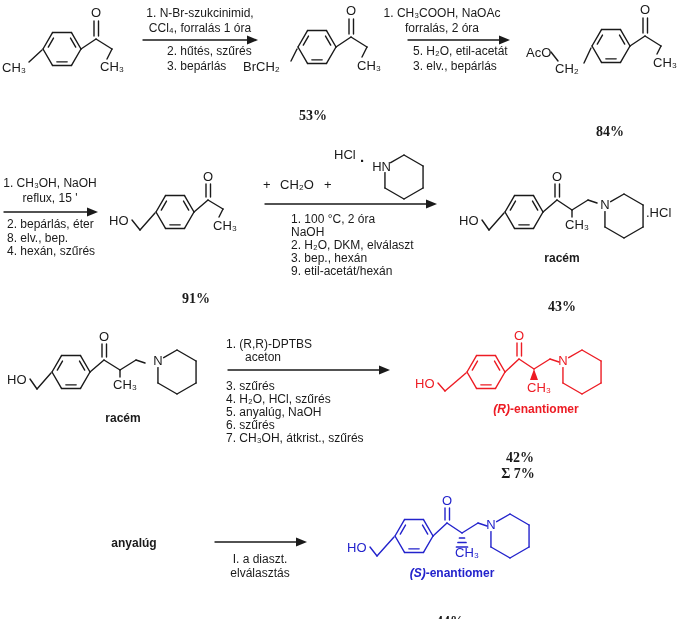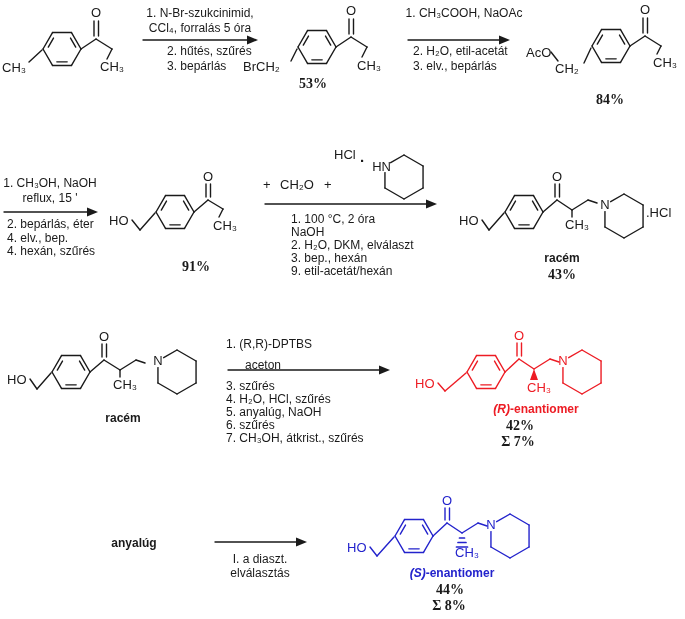--- a/index.html
+++ b/index.html
@@ -12,21 +12,21 @@
   svg text{font-family:"Liberation Sans","DejaVu Sans",sans-serif;font-size:13px;fill:currentColor;stroke:none;}
   svg text.dot{font-size:15px;font-weight:bold;}
   g.mol{color:#1a1a1a;}
   g.red{color:#ed1c24;}
   g.blue{color:#2323cc;}
   .txt{position:absolute;white-space:nowrap;}
   .cond{font-size:12px;line-height:15px;}
   .condc{text-align:center;transform:translateX(-50%);}
   .lbl{font-weight:bold;font-size:12px;transform:translateX(-50%);text-align:center;}
   .yield{font-family:"Liberation Serif","DejaVu Serif",serif;font-weight:bold;font-size:14px;
-         transform:translateX(-50%);text-align:center;}
+         transform:translateX(-50%);text-align:center;margin-top:32px;}
   .red-t{color:#ed1c24;}
   .blue-t{color:#2323cc;}
   .it{font-style:italic;}
 </style>
 </head>
 <body>
 
 <div class="scheme">
 
 <svg width="685" height="619" viewBox="0 0 685 619">
@@ -312,46 +312,47 @@
           <line x1="529.0525588832577" y1="547" x2="510" y2="558"></line>
           <line x1="510" y1="558" x2="490.94744111674237" y2="547"></line>
           <line x1="490.94744111674237" y1="547" x2="490.94744111674237" y2="531.6"></line>
           <line x1="496.6632087817197" y1="521.7" x2="510" y2="514"></line>
         </g>
   </g>
 </svg>
 
 <div class="txt cond condc" style="left:200px;top:6px;">
   <div>1. N-Br-szukcinimid,</div>
-  <div>CCl₄, forralás 5 óra</div>
+  <div>CCl₄, forralás 1 óra</div>
 </div>
 <div class="txt cond" style="left:167px;top:44px;">
   <div>2. hűtés, szűrés</div>
   <div>3. bepárlás</div>
 </div>
 
 <div class="txt yield" style="left:313px;top:76px;">53%</div>
 
-<div class="txt cond condc" style="left:464px;top:6px;">
+<div class="txt cond condc" style="left:442px;top:6px;">
   <div>1. CH₃COOH, NaOAc</div>
+  <div>forralás, 2 óra</div>
 </div>
 <div class="txt cond" style="left:413px;top:44px;">
-  <div>2. H₂O, etil-acetát</div>
+  <div>5. H₂O, etil-acetát</div>
   <div>3. elv., bepárlás</div>
 </div>
 
 <div class="txt yield" style="left:610px;top:92px;">84%</div>
 
 <div class="txt cond condc" style="left:50px;top:176px;">
   <div>1. CH₃OH, NaOH</div>
   <div>reflux, 15 '</div>
 </div>
 <div class="txt cond" style="left:7px;top:218px;line-height:13.5px;">
   <div>2. bepárlás, éter</div>
-  <div>4. elv., bep.</div>
+  <div>8. elv., bep.</div>
   <div>4. hexán, szűrés</div>
 </div>
 
 <div class="txt yield" style="left:196px;top:259px;">91%</div>
 
 <div class="txt cond" style="left:291px;top:213px;line-height:13px;">
   <div>1. 100 °C, 2 óra</div>
   <div>NaOH</div>
   <div>2. H₂O, DKM, elválaszt</div>
   <div>3. bep., hexán</div>
@@ -359,21 +360,21 @@
 </div>
 
 <div class="txt lbl" style="left:562px;top:251px;">racém</div>
 <div class="txt yield" style="left:562px;top:267px;">43%</div>
 
 <div class="txt lbl" style="left:123px;top:411px;">racém</div>
 
 <div class="txt cond" style="left:226px;top:338px;line-height:13px;">
   <div>1. (R,R)-DPTBS</div>
 </div>
-<div class="txt cond" style="left:245px;top:351px;line-height:13px;margin-top:8px;">
+<div class="txt cond" style="left:245px;top:351px;line-height:13px;">
   <div>aceton</div>
 </div>
 <div class="txt cond" style="left:226px;top:380px;line-height:12.9px;">
   <div>3. szűrés</div>
   <div>4. H₂O, HCl, szűrés</div>
   <div>5. anyalúg, NaOH</div>
   <div>6. szűrés</div>
   <div>7. CH₃OH, átkrist., szűrés</div>
 </div>
 

